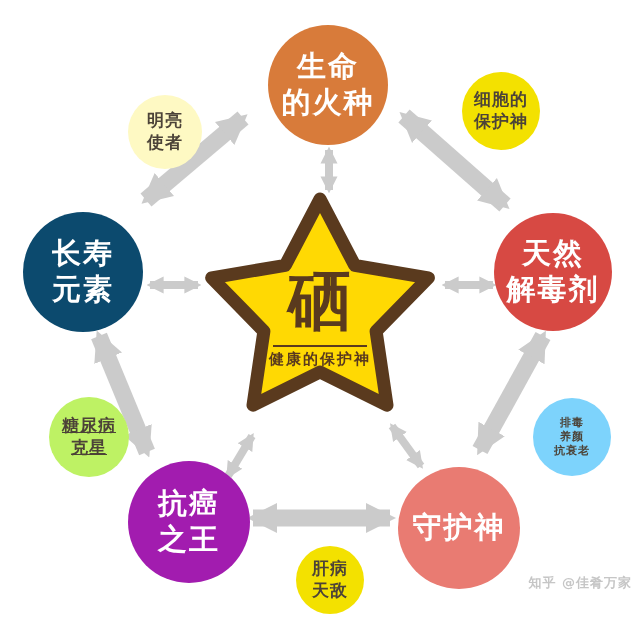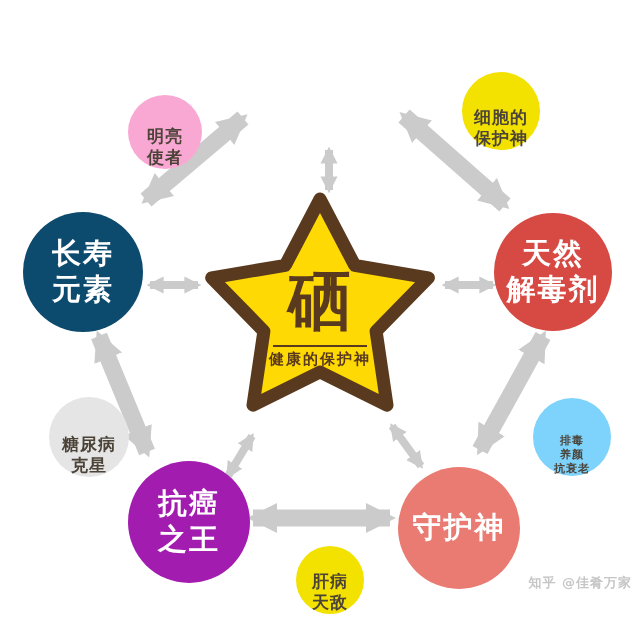--- a/index.html
+++ b/index.html
@@ -4,21 +4,21 @@
 <style>
   html,body{margin:0;padding:0;background:#fff;}
   .canvas{position:relative;width:640px;height:619px;background:#ffffff;overflow:hidden;
           font-family:"DejaVu Sans",sans-serif;}
   svg.arrows{position:absolute;left:0;top:0;pointer-events:none;}
   .arrow-l{stroke:var(--arrow,#cbcbcb);stroke-width:17;}
   .arrow-s{stroke:var(--arrow,#cbcbcb);stroke-width:8;}
   .node{position:absolute;border-radius:50%;display:flex;align-items:center;justify-content:center;
         color:#fff;font-weight:bold;font-size:29px;line-height:1.24;letter-spacing:2px;text-align:center;}
   .node span{display:block;}
-  .badge{position:absolute;border-radius:50%;display:flex;align-items:flex-end;justify-content:center;
+  .badge{position:absolute;border-radius:50%;display:flex;align-items:center;justify-content:center;
          color:#4c4338;font-weight:bold;font-size:17px;line-height:1.28;letter-spacing:1px;text-align:center;}
   .badge span{display:block;}
   svg.star{position:absolute;}
   .star path{stroke:#5a3a1e;stroke-width:13;stroke-linejoin:round;stroke-linecap:round;}
   .sym{font-size:64px;font-weight:900;text-anchor:middle;dominant-baseline:central;
        font-family:"DejaVu Sans",sans-serif;}
   .divider{stroke-width:2;}
   .tagline{font-size:15px;font-weight:bold;text-anchor:middle;dominant-baseline:central;letter-spacing:2px;
        font-family:"DejaVu Sans",sans-serif;}
   .watermark{position:absolute;right:8px;bottom:27px;font-size:13px;letter-spacing:1px;font-weight:bold;}
@@ -42,20 +42,26 @@
       <line x1="404" y1="116" x2="505" y2="205" class="arrow-l" marker-start="url(#ah-l)" marker-end="url(#ah-l)"></line>
       <line x1="150" y1="285" x2="198" y2="285" class="arrow-s" marker-start="url(#ah-s)" marker-end="url(#ah-s)"></line>
       <line x1="445" y1="285" x2="493" y2="285" class="arrow-s" marker-start="url(#ah-s)" marker-end="url(#ah-s)"></line>
       <line x1="99" y1="336" x2="147" y2="452" class="arrow-l" marker-start="url(#ah-l)" marker-end="url(#ah-l)"></line>
       <line x1="543" y1="336" x2="480" y2="450" class="arrow-l" marker-start="url(#ah-l)" marker-end="url(#ah-l)"></line>
       <line x1="252" y1="436" x2="228" y2="476" class="arrow-s" marker-start="url(#ah-s)" marker-end="url(#ah-s)"></line>
       <line x1="392" y1="426" x2="421" y2="466" class="arrow-s" marker-start="url(#ah-s)" marker-end="url(#ah-s)"></line>
       <line x1="253" y1="518" x2="390" y2="518" class="arrow-l" marker-start="url(#ah-l)" marker-end="url(#ah-l)"></line>
     </svg>
 
+  <div class="node" style="left: 268px; top: 25px; width: 120px; height: 120px; background: rgb(216, 123, 58);">
+    <div>
+      <span>生命</span>
+      <span>的火种</span>
+    </div>
+  </div>
 
   <div class="node" style="left: 494px; top: 213px; width: 118px; height: 118px; background: rgb(215, 73, 67);">
     <div>
       <span>天然</span>
       <span>解毒剂</span>
     </div>
   </div>
 
   <div class="node" style="left: 398px; top: 467px; width: 122px; height: 122px; background: rgb(233, 123, 114);">
     <div>
@@ -70,21 +76,21 @@
     </div>
   </div>
 
   <div class="node" style="left: 23px; top: 212px; width: 120px; height: 120px; background: #0c4a6e;">
     <div>
       <span>长寿</span>
       <span>元素</span>
     </div>
   </div>
 
-  <div class="badge" style="left: 128px; top: 95px; width: 74px; height: 74px; background: #f9a8d4;">
+  <div class="badge" style="left: 128px; top: 95px; width: 74px; height: 74px; background: #fef9c3;">
     <div>
       <span>明亮</span>
       <span>使者</span>
     </div>
   </div>
 
   <div class="badge" style="left: 462px; top: 72px; width: 78px; height: 78px; background: rgb(243, 225, 0);">
     <div>
       <span>细胞的</span>
       <span>保护神</span>
@@ -99,21 +105,21 @@
     </div>
   </div>
 
   <div class="badge" style="left: 296px; top: 546px; width: 68px; height: 68px; background: rgb(243, 225, 0);">
     <div>
       <span>肝病</span>
       <span>天敌</span>
     </div>
   </div>
 
-  <div class="badge" style="left: 49px; top: 397px; width: 80px; height: 80px; background: #e5e5e5;">
+  <div class="badge" style="left: 49px; top: 397px; width: 80px; height: 80px; background: #bef264; text-decoration: underline;">
     <div>
       <span>糖尿病</span>
       <span>克星</span>
     </div>
   </div>
 
   <svg class="star" width="280" height="280" viewBox="-140 -140 280 280" style="left:180px;top:173px">
     <path d="M0,-114 L34.7,-47.7 L108.4,-35.2 L56.1,18.2 L67,92.2 L0,59 L-67,92.2 L-56.1,18.2 L-108.4,-35.2 L-34.7,-47.7 Z" fill="#ffd903"></path>
     <text class="sym" x="0" y="-12" fill="#5a3a1e">硒</text>
     <line class="divider" x1="-47" y1="33" x2="47" y2="33" stroke="#5a3a1e"></line>

